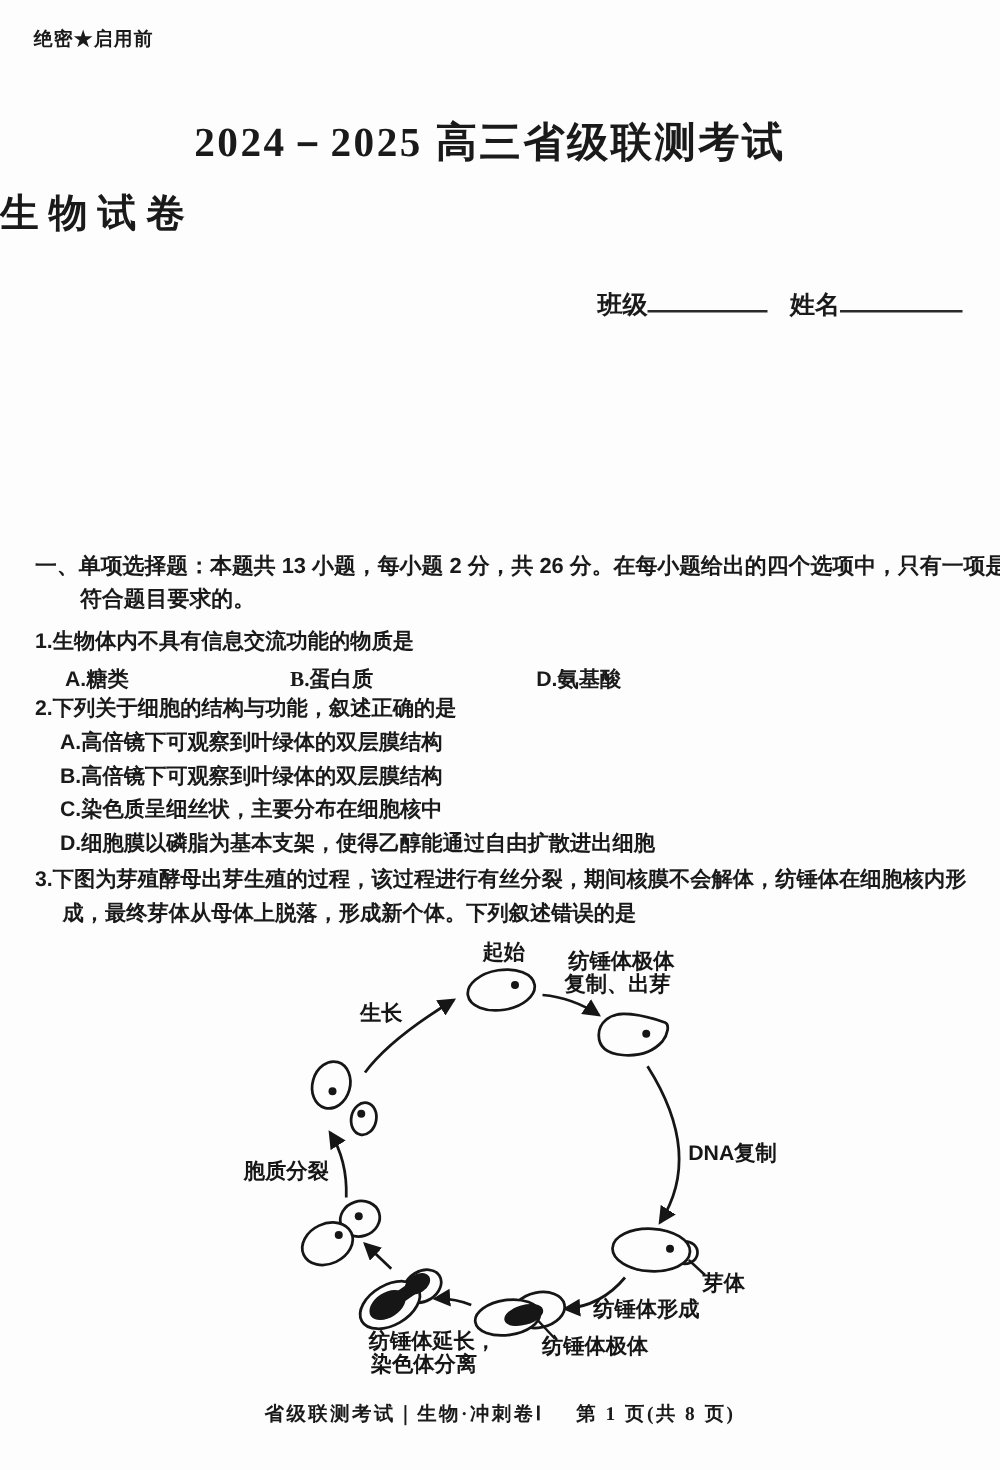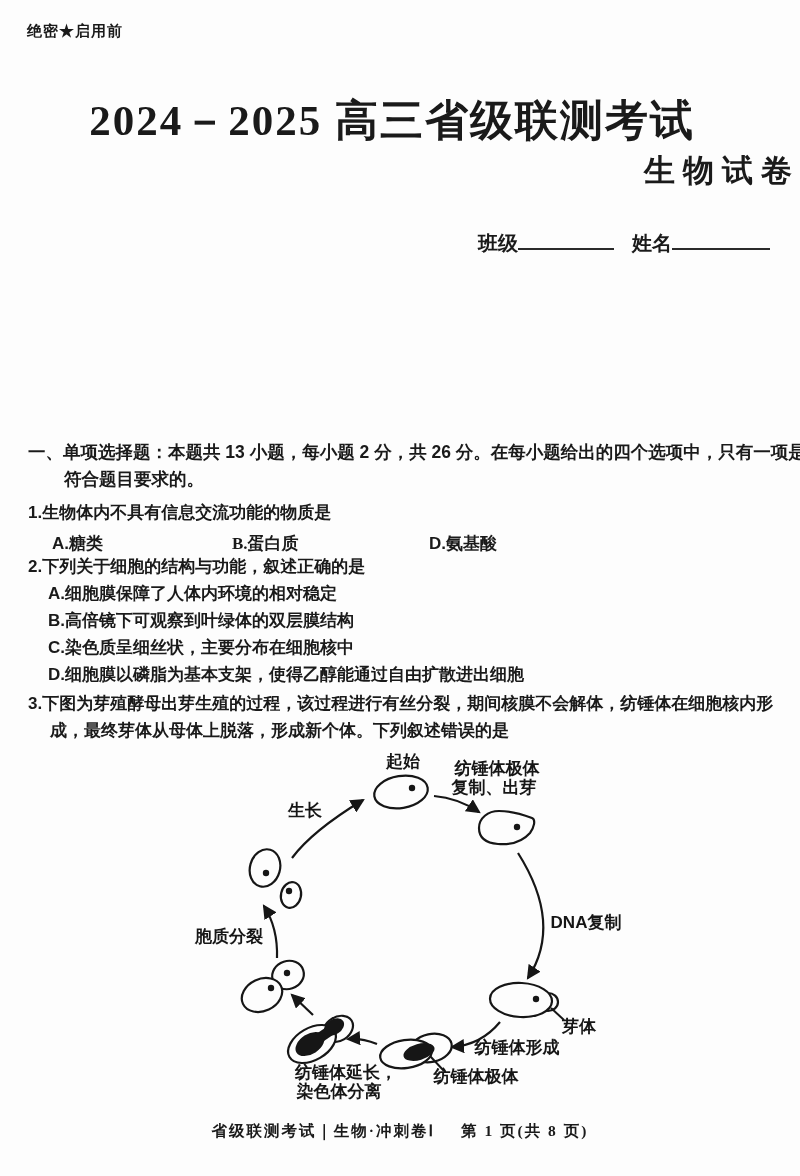--- a/index.html
+++ b/index.html
@@ -13,25 +13,25 @@
   }
   .page{position:absolute;inset:0;}
   .classification{
     position:absolute;left:27px;top:22px;
     font-size:15px;font-weight:bold;letter-spacing:1px;
   }
   .title{
     position:absolute;left:0;right:16px;top:92px;
     text-align:center;
     font-family:"Liberation Serif",serif;
-    font-size:43px;font-weight:bold;letter-spacing:2px;
+    font-size:33px;font-weight:bold;letter-spacing:2px;
   }
   .subtitle{
     position:absolute;left:0;right:0;top:150px;
-    text-align:right;
+    text-align:left;
     font-family:"Liberation Serif",serif;
     font-size:31px;font-weight:bold;letter-spacing:8px;
   }
   .fillin-row{
     position:absolute;left:478px;top:230px;
     font-size:20px;font-weight:bold;
   }
   .fillin-label{display:inline-block;}
   .blank-line{
     display:inline-block;height:15px;
@@ -100,21 +100,21 @@
     <div class="options-row">
       <p class="opt">A.糖类</p>
       <p class="opt">B.蛋白质</p>
       <p class="opt">D.氨基酸</p>
     </div>
   </div>
 
   <div class="question q2">
     <p class="stem">2.下列关于细胞的结构与功能，叙述正确的是</p>
     <div class="options-col">
-      <p class="opt">A.细胞膜保障了人体内环境的相对稳定</p>
+      <p class="opt">A.高倍镜下可观察到叶绿体的双层膜结构</p>
       <p class="opt">B.高倍镜下可观察到叶绿体的双层膜结构</p>
       <p class="opt">C.染色质呈细丝状，主要分布在细胞核中</p>
       <p class="opt">D.细胞膜以磷脂为基本支架，使得乙醇能通过自由扩散进出细胞</p>
     </div>
   </div>
 
   <div class="question q3">
     <span>3.下图为芽殖酵母出芽生殖的过程，该过程进行有丝分裂，期间核膜不会解体，纺锤体在细胞核内形成，最终芽体从母体上脱落，形成新个体。下列叙述错误的是</span>
   </div>
 

